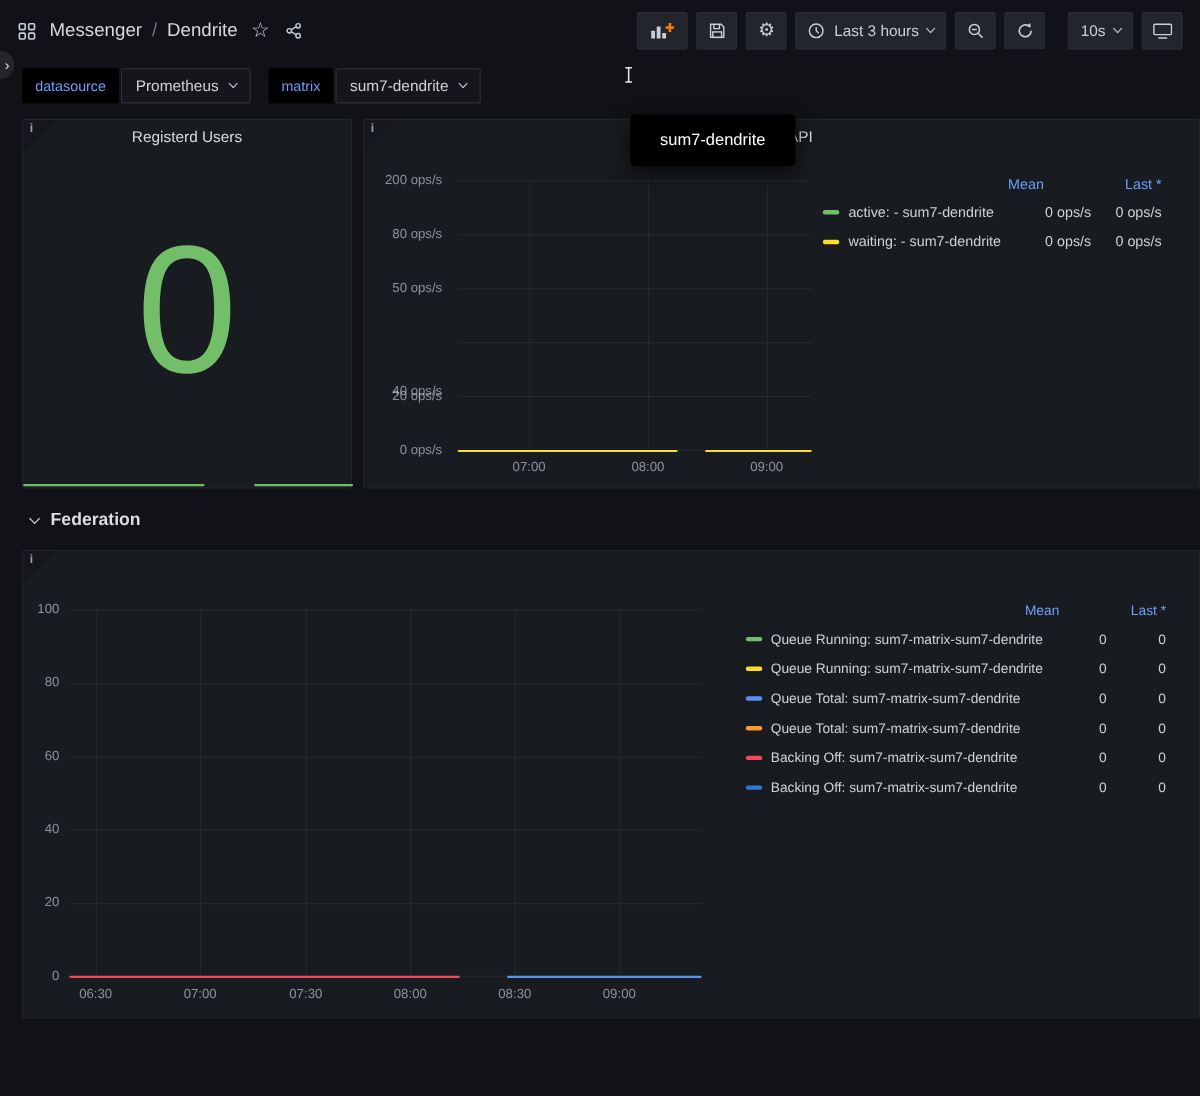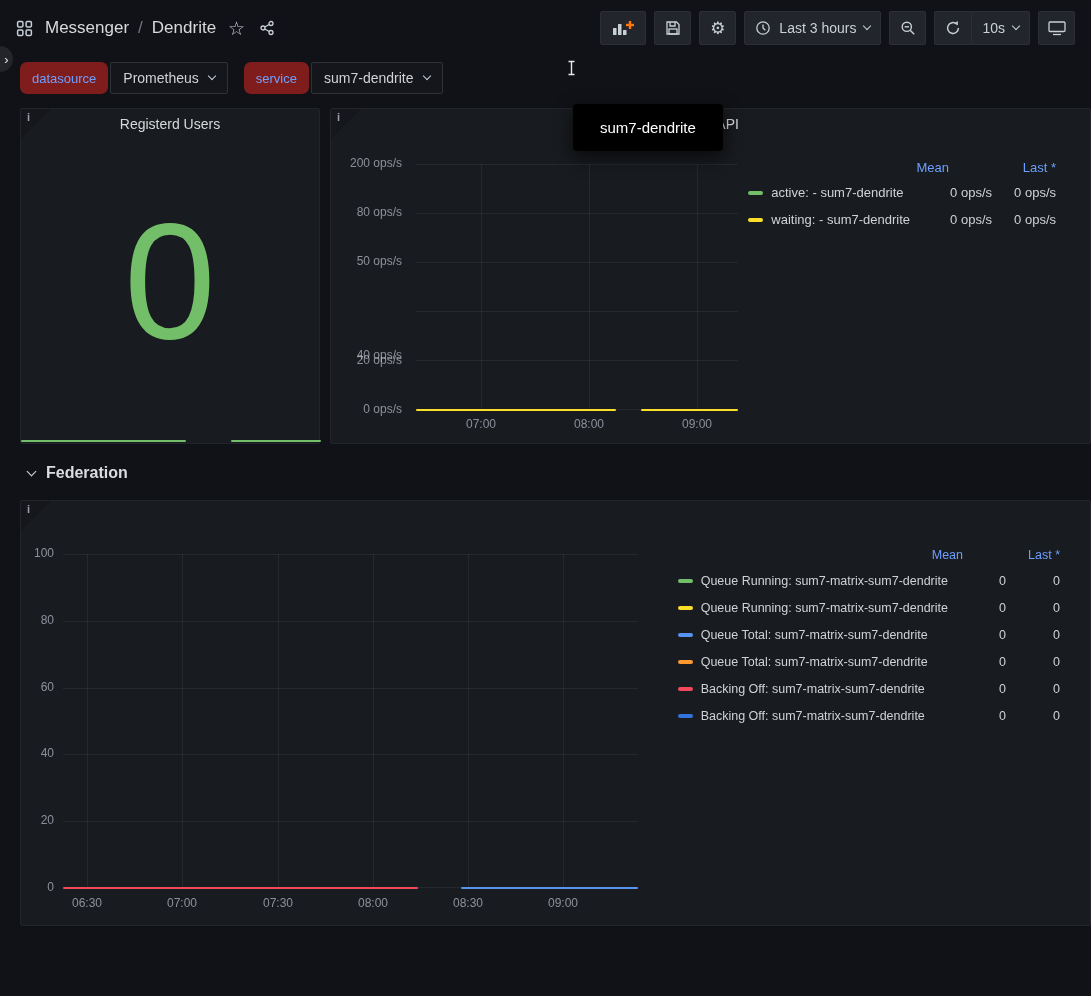--- a/index.html
+++ b/index.html
@@ -16,31 +16,31 @@
   
   .nav { height:56px; display:flex; align-items:center; justify-content:space-between; padding:0 16px 0 14px; }
   .nav-left { display:flex; align-items:center; gap:10px; }
   .icon-btn { background:none; border:none; color:#c7d0d9; cursor:pointer; display:flex; align-items:center; justify-content:center; padding:2px; font-size:19px; line-height:1; font-family:"DejaVu Sans",sans-serif; }
   .breadcrumb { display:flex; align-items:center; gap:9px; font-size:17px; color:#d8d9da; }
   .bc-app { font-weight:500; cursor:pointer; }
   .bc-sep { color:#70747c; }
   .nav-right { display:flex; align-items:center; gap:8px; }
   .tool-btn { height:34px; background:#22252b; border:1px solid #2c2f36; border-radius:2px; color:#c7d0d9; display:flex; align-items:center; gap:8px; padding:0 10px; font-size:14px; cursor:pointer; }
   .tool-btn.sq { width:37px; justify-content:center; padding:0; }
-  .btn-group { display:flex; }
+  .btn-group { display:flex;gap:21px; }
   .btn-group .tool-btn:first-child { border-right:none; border-radius:2px 0 0 2px; }
   .btn-group .tool-btn:last-child { border-radius:0 2px 2px 0; }
   .chev { width:6px; height:6px; border-right:1.4px solid #c7d0d9; border-bottom:1.4px solid #c7d0d9; transform:rotate(45deg); margin-top:-4px; display:inline-block; flex:none; }
 
   .menu-tab { position:absolute; left:0; top:46px; width:13px; height:26px; background:#23252b; border-radius:0 13px 13px 0; display:flex; align-items:center; justify-content:center; color:#e3e4e8; font-size:13px; cursor:pointer; z-index:5; }
 
   
   .submenu { display:flex; align-items:center; gap:16px; padding:6px 0 0 20px; height:38px; }
   .var-group { display:flex; gap:2px; }
-  .var-label { height:32px; display:flex; align-items:center; padding:0 12px; background:#7f1d1d; color:#6e9fff; font-size:13px; font-weight:500; border-radius:7px; }
+  .var-label { height:32px; display:flex; align-items:center; padding:0 12px; background:#000000; color:#6e9fff; font-size:13px; font-weight:500; border-radius:2px; }
   .var-value { height:32px; display:flex; align-items:center; gap:10px; padding:0 12px; background:#15161b; border:1px solid #2e3136; color:#d0d2d6; font-size:14px; border-radius:2px; cursor:pointer; }
 
   .svc-menu { position:absolute; left:573px; top:104px; background:#000; border-radius:4px; padding:15px 27px; font-size:15px; color:#fff; box-shadow:0 6px 18px rgba(0,0,0,.65); z-index:20; cursor:pointer; }
   .text-cursor { position:absolute; left:566px; top:60px; z-index:21; }
 
   
   .row-header { display:flex; align-items:center; gap:11px; margin:18px 0 0 28px; height:22px; font-size:16px; font-weight:700; color:#dcdde3; cursor:pointer; }
   .sec-chev { width:7px; height:7px; border-right:1.6px solid #d8d9da; border-bottom:1.6px solid #d8d9da; transform:rotate(45deg); margin-top:-4px; }
 
   .panels-row { display:flex; gap:10px; margin:14px 0 0 20px; width:1071px; height:336px; }
@@ -184,21 +184,21 @@
 
 <div class="submenu">
   <div class="var-group">
     <div class="var-label">datasource</div>
     <div class="var-value">
       <span>Prometheus</span>
       <span class="chev"></span>
     </div>
   </div>
   <div class="var-group">
-    <div class="var-label">service</div>
+    <div class="var-label">matrix</div>
     <div class="var-value">
       <span>sum7-dendrite</span>
       <span class="chev"></span>
     </div>
   </div>
 </div>
 
 <div class="svc-menu">
   <div>sum7-dendrite</div>
 </div>

